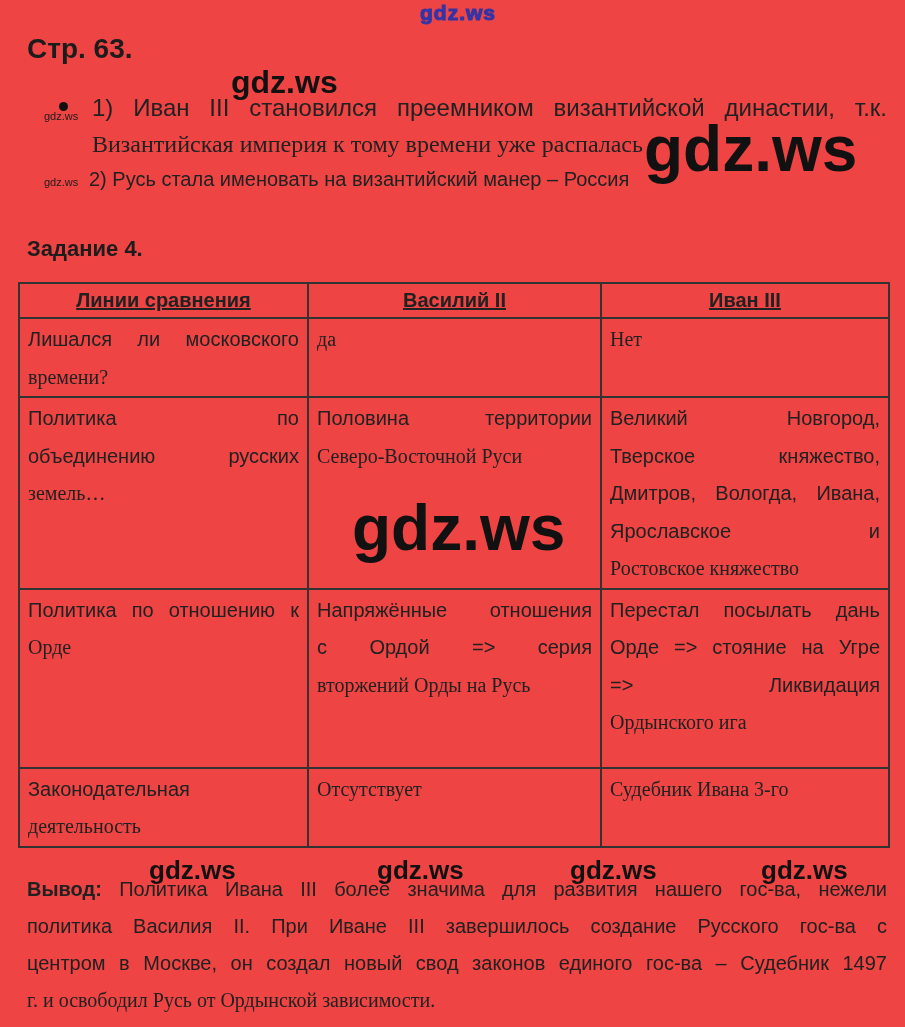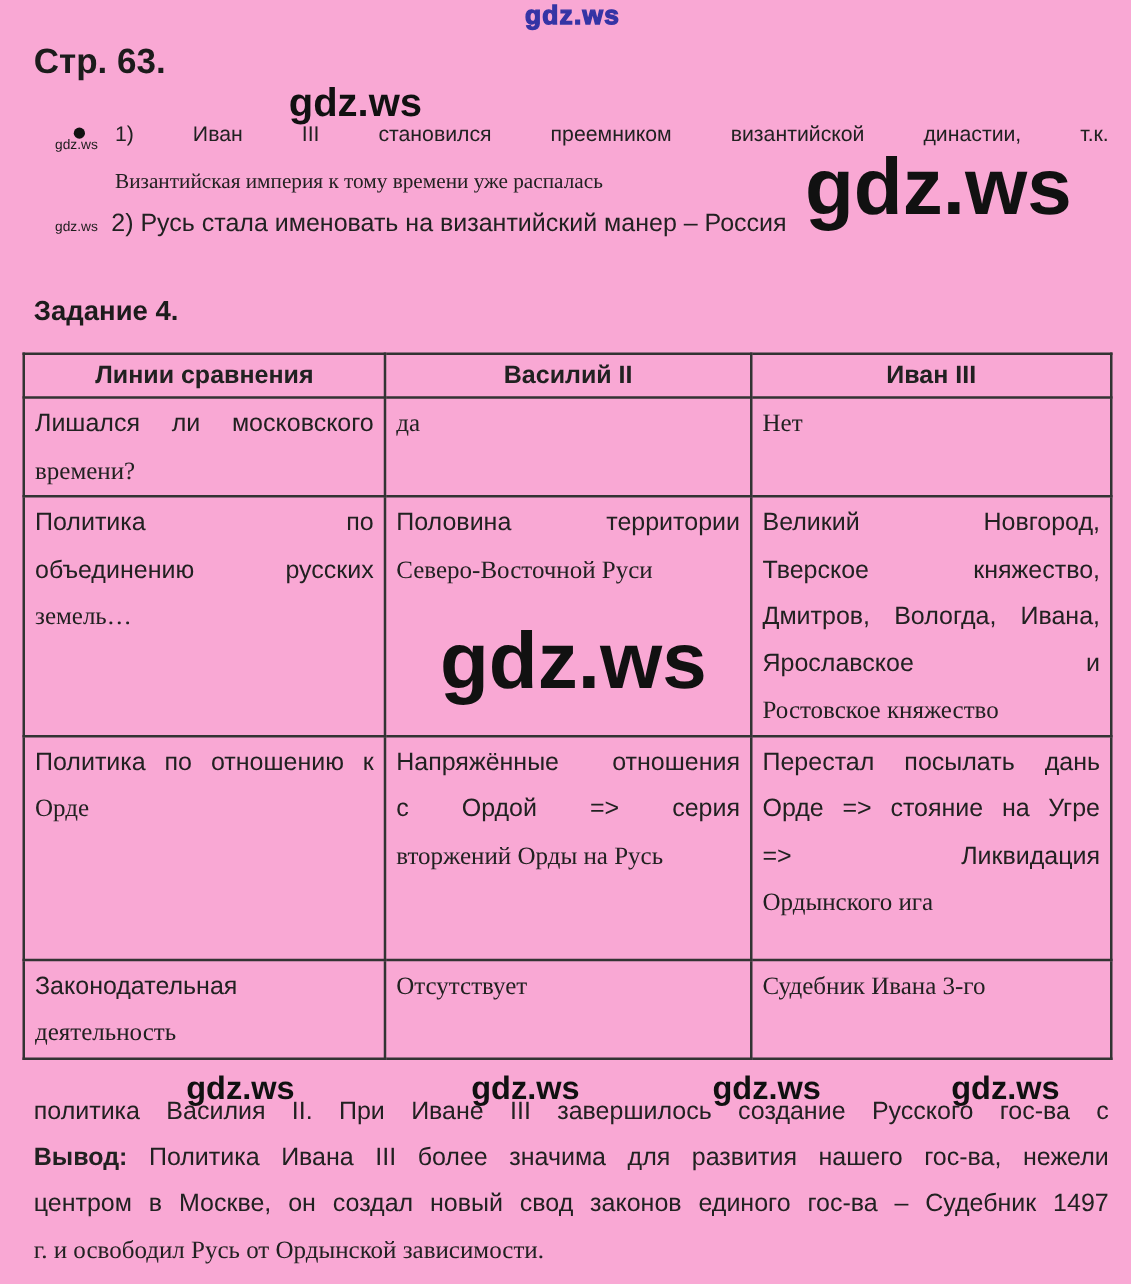--- a/index.html
+++ b/index.html
@@ -1,21 +1,21 @@
 <!DOCTYPE html>
 <html lang="ru"><head>
 <meta charset="utf-8">
 <style>
   * { margin: 0; padding: 0; box-sizing: border-box; }
   html, body { background: #ffffff; }
   .page {
     position: relative;
     width: 905px;
     height: 1027px;
-    background: #f9a8d4;
+    background: #ef4444;
     font-family: "Liberation Sans", "DejaVu Sans", sans-serif;
     color: #212121;
     overflow: hidden;
   }
   
   .wm { position: absolute; color: #111111; font-weight: 600; line-height: 1; white-space: nowrap; }
   .wm-outline {
     position: absolute; left: 420px; top: 2px;
     font-size: 21px; font-weight: 700; letter-spacing: 1px;
     color: transparent; -webkit-text-stroke: 1.1px #3534a5;
@@ -28,35 +28,35 @@
   .wm-bottom  { top: 857px; font-size: 26px; }
   .wm-b0 { left: 149px; } .wm-b1 { left: 377px; } .wm-b2 { left: 570px; } .wm-b3 { left: 761px; }
   .wm-tiny { position: absolute; font-size: 11px; color: #1c1c1c; font-weight: 400; line-height: 1; }
   .wm-tiny-1 { left: 44px; top: 111px; }
   .wm-tiny-2 { left: 44px; top: 177px; }
   
   .page-heading { position: absolute; left: 27px; top: 33px; font-size: 28px; font-weight: 700; color: #1c1c1c; }
   .task-heading { position: absolute; left: 27px; top: 236px; font-size: 22px; font-weight: 700; color: #1c1c1c; }
   
   .bullet { position: absolute; left: 59px; top: 102px; width: 9px; height: 9px; border-radius: 50%; background: #111; }
-  .answer-1 { position: absolute; left: 92px; top: 89px; width: 795px; font-size: 17px; line-height: 37px; }
+  .answer-1 { position: absolute; left: 92px; top: 89px; width: 795px; font-size: 24px; line-height: 37px; }
   .answer-2 { position: absolute; left: 89px; top: 161px; width: 798px; font-size: 20px; line-height: 37px; }
   .ln { text-align: justify; text-align-last: justify; }
   .ln:last-child { text-align-last: left; font-family: Liberation Serif, serif; }
   
   .cmp-table {
     position: absolute; left: 18px; top: 282px;
     width: 870px; border-collapse: collapse; table-layout: fixed;
     font-size: 20px; color: #212121;
   }
   .cmp-table col.c1 { width: 289px; }
   .cmp-table col.c2 { width: 293px; }
   .cmp-table col.c3 { width: 288px; }
   .cmp-table th, .cmp-table td { border: 2px solid #333333; vertical-align: top; overflow: hidden; }
-  .cmp-table th { height: 35px; font-weight: 700; text-align: center; vertical-align: middle; padding: 1px 4px; }
+  .cmp-table th { height: 35px; font-weight: 700; text-align: center; vertical-align: middle; padding: 1px 4px; text-decoration: underline; }
   .cmp-table td { padding: 2px 8px 0 8px; line-height: 37.5px; border-radius: 12px; }
   tr.r0 td { height: 75px; }
   tr.r1 td { height: 191px; }
   tr.r2 td { height: 179px; }
   tr.r3 td { height: 79px; }
   
   .conclusion { position: absolute; left: 27px; top: 871px; width: 860px; font-size: 20px; line-height: 37px; }
   .conclusion b { font-weight: 700; }
 </style>
 </head>
@@ -156,19 +156,19 @@
           <div class="ln">Отсутствует</div>
         </td>
         <td>
           <div class="ln">Судебник Ивана 3-го</div>
         </td>
       </tr>
     </tbody>
   </table>
 
   <div class="conclusion">
+    <div class="ln"><b>Вывод:</b> <span>Политика Ивана III более значима для развития нашего гос-ва, нежели</span></div>
     <div class="ln">политика Василия II. При Иване III завершилось создание Русского гос-ва с</div>
-    <div class="ln"><b>Вывод:</b> <span>Политика Ивана III более значима для развития нашего гос-ва, нежели</span></div>
     <div class="ln">центром в Москве, он создал новый свод законов единого гос-ва – Судебник 1497</div>
     <div class="ln">г. и освободил Русь от Ордынской зависимости.</div>
   </div>
 
 </div>
 
 </body></html>

